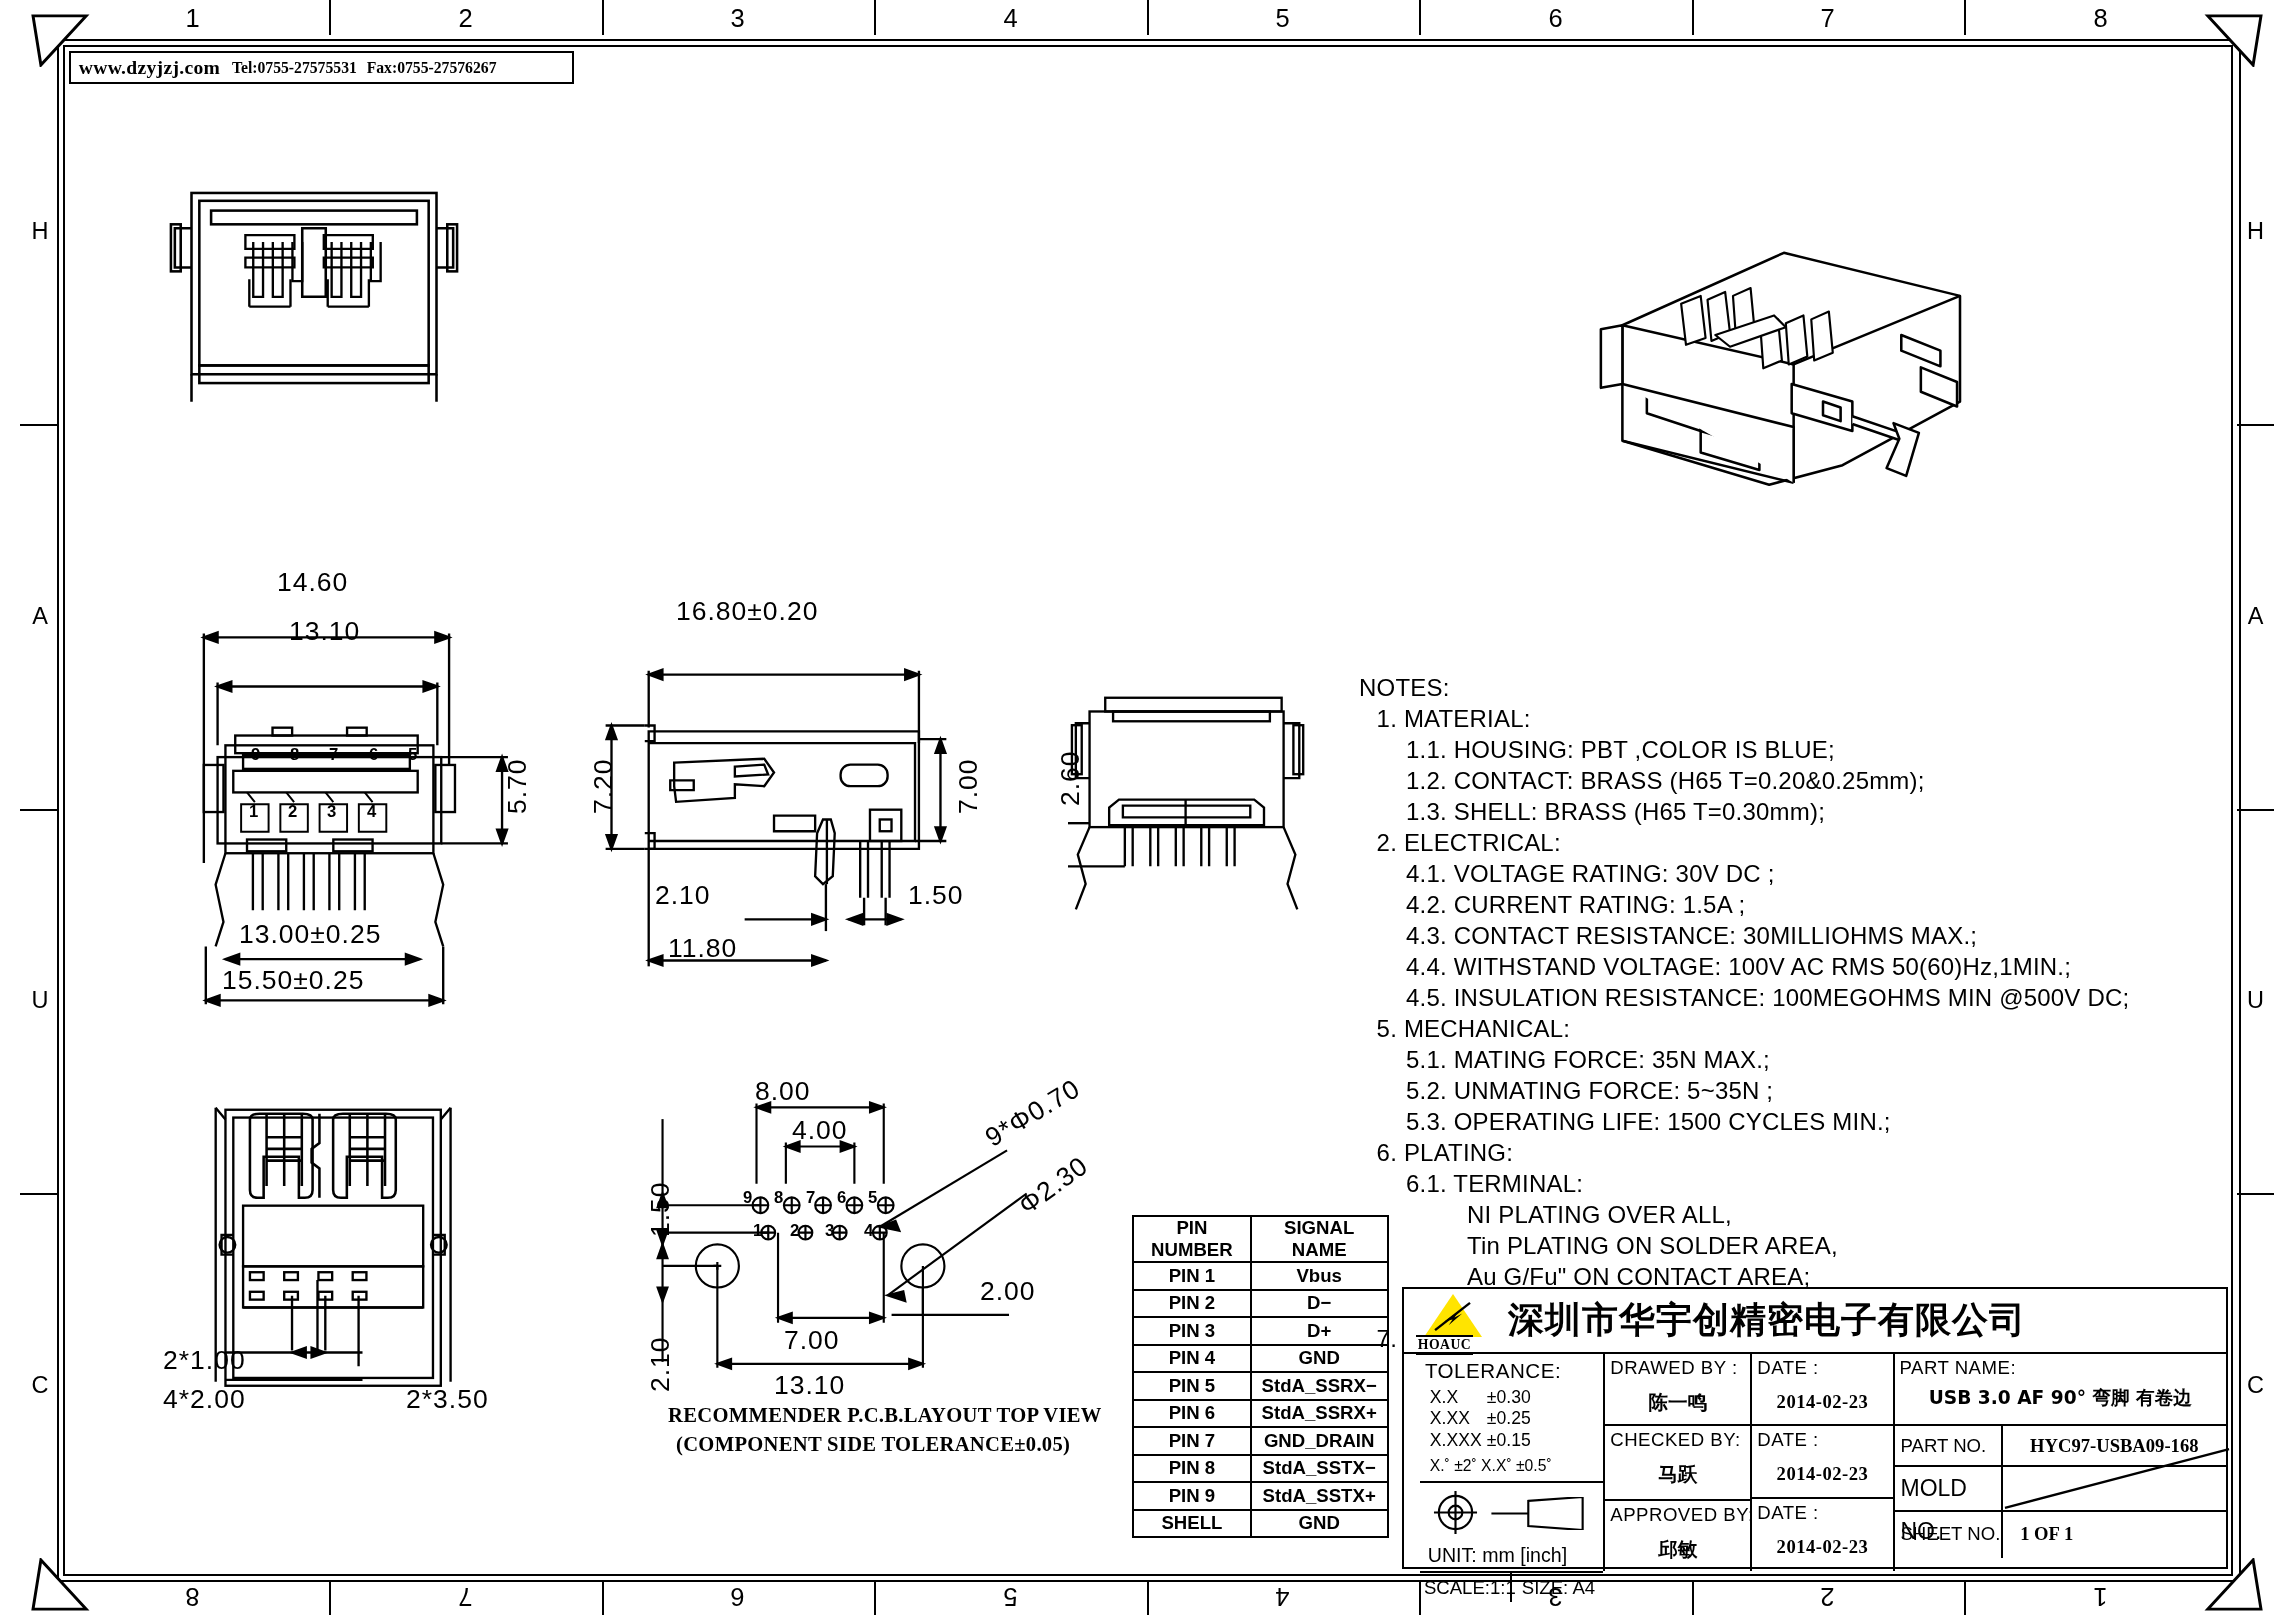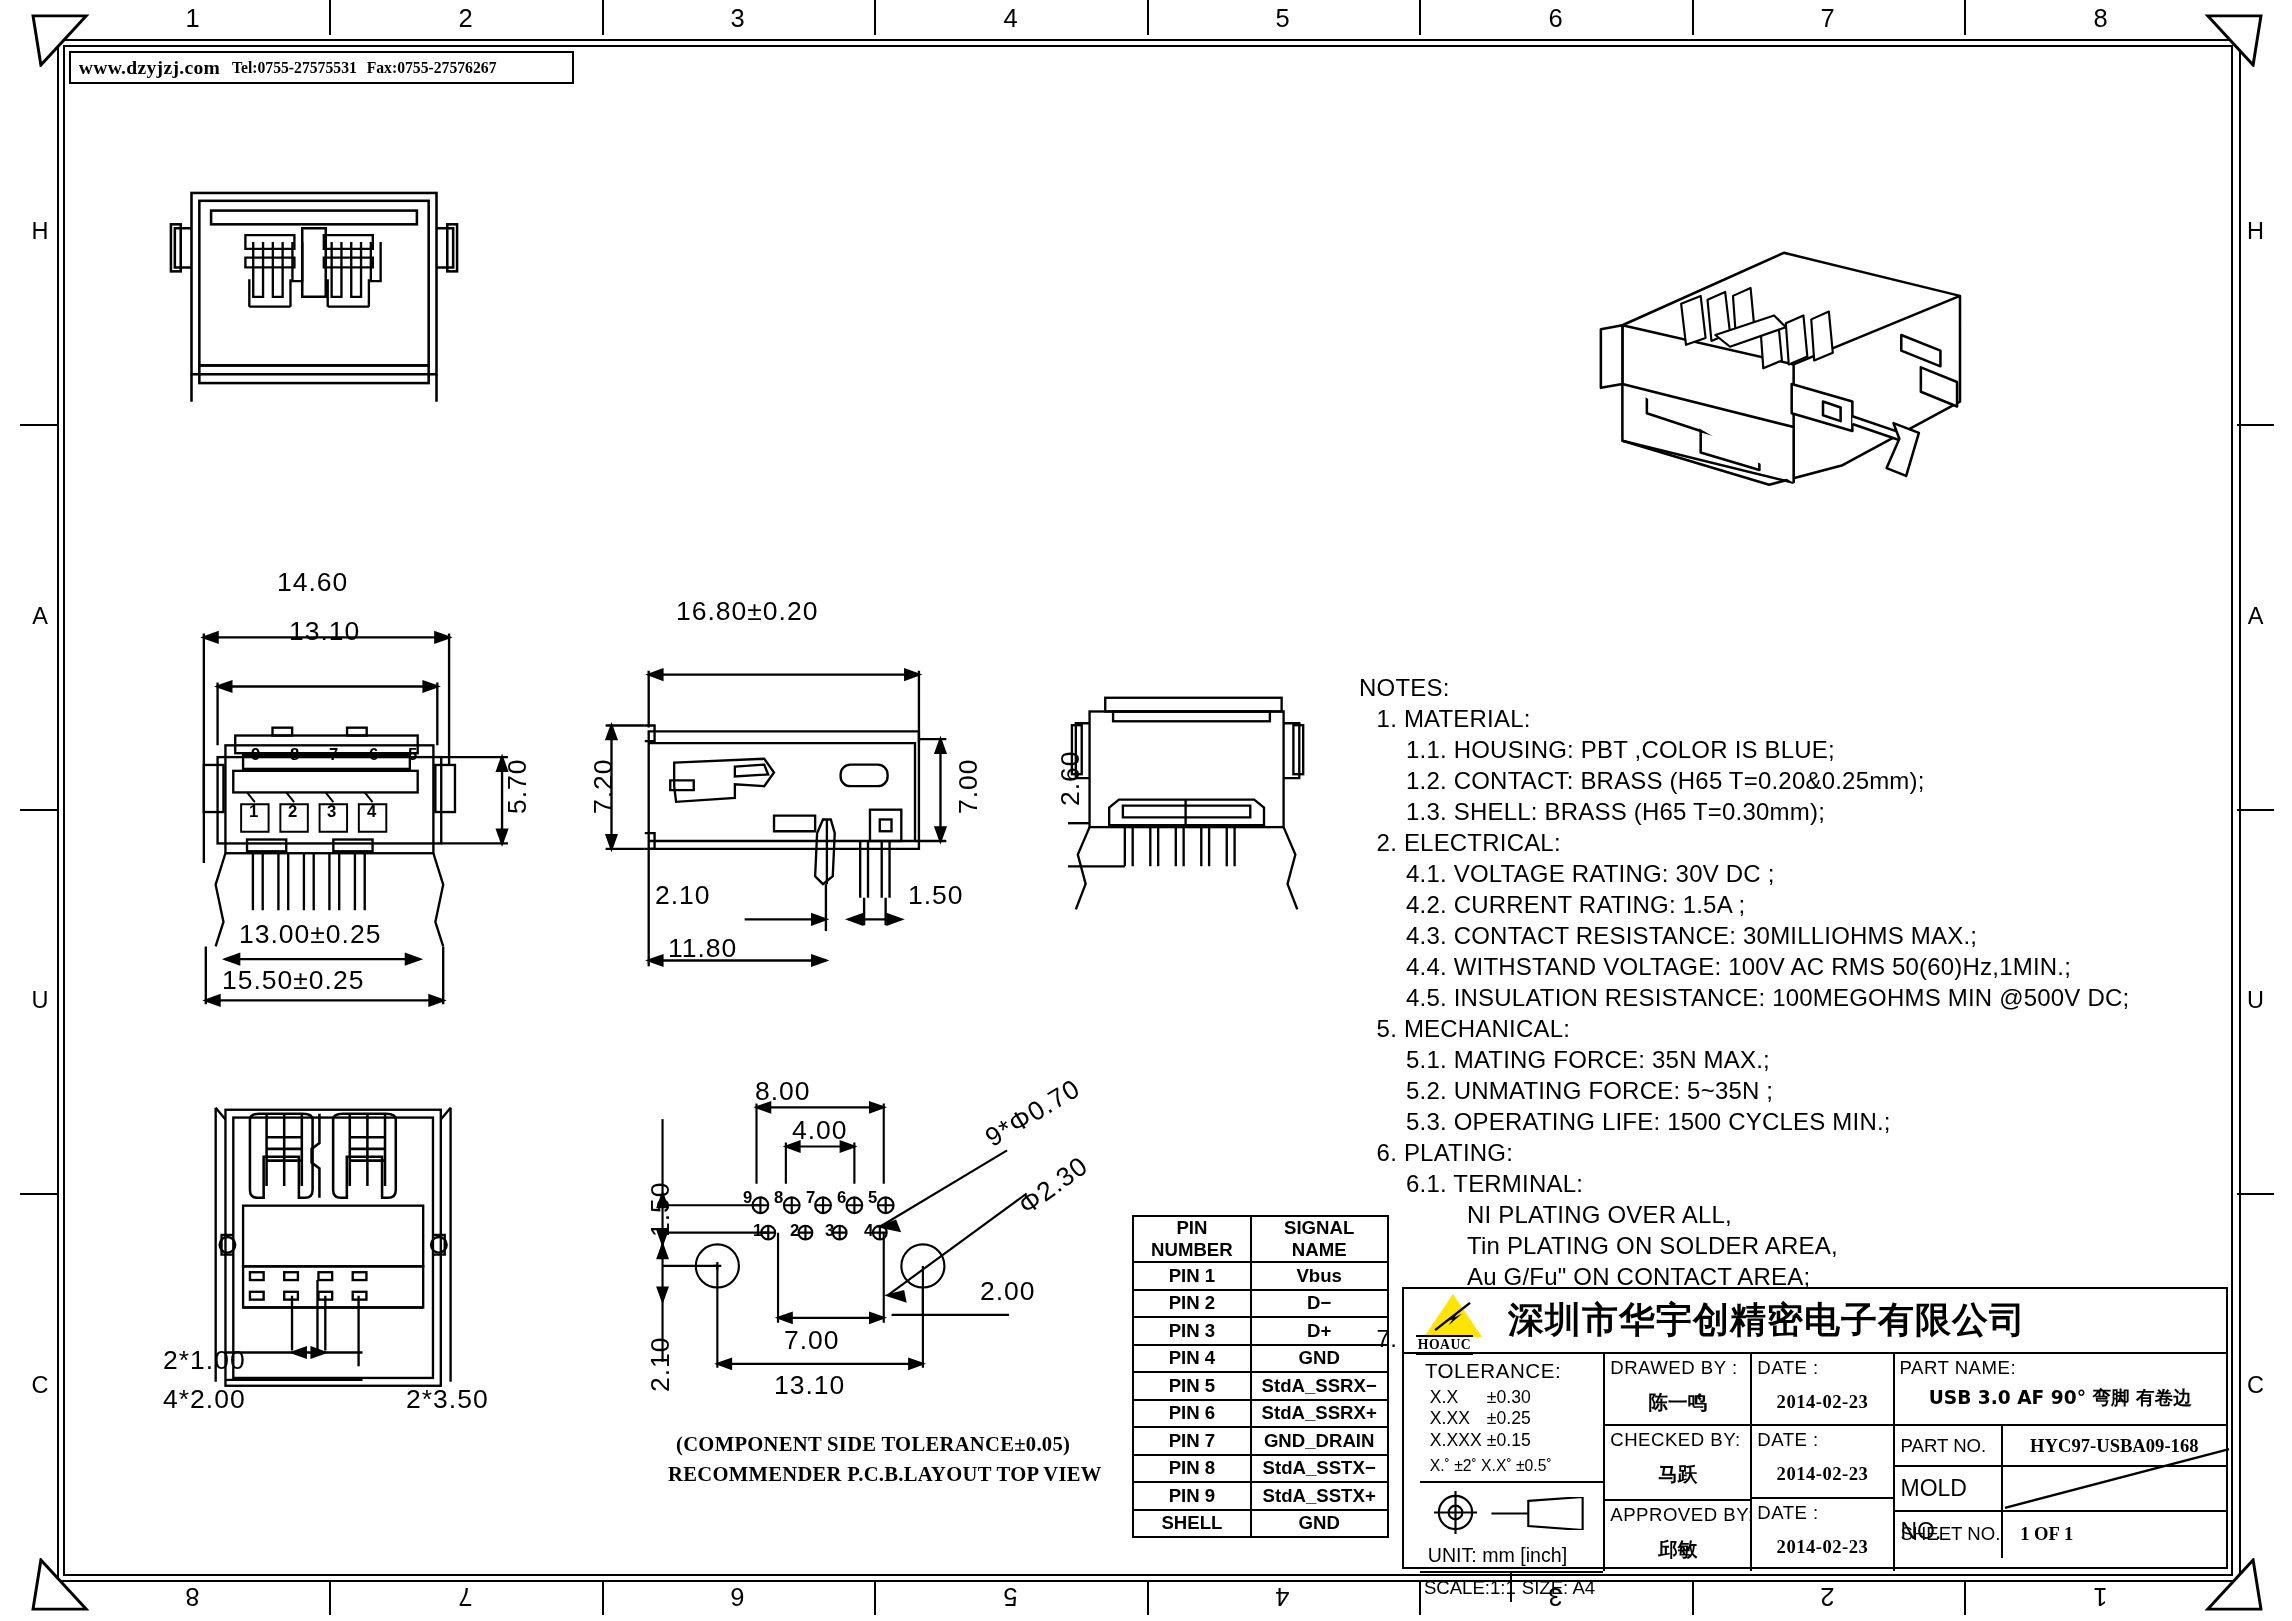--- a/index.html
+++ b/index.html
@@ -472,21 +472,21 @@
   <div class="pinnum" style="left:743px;top:1188px">9</div>
   <div class="pinnum" style="left:774px;top:1188px">8</div>
   <div class="pinnum" style="left:806px;top:1188px">7</div>
   <div class="pinnum" style="left:837px;top:1188px">6</div>
   <div class="pinnum" style="left:868px;top:1188px">5</div>
   <div class="pinnum" style="left:753px;top:1221px">1</div>
   <div class="pinnum" style="left:790px;top:1221px">2</div>
   <div class="pinnum" style="left:825px;top:1221px">3</div>
   <div class="pinnum" style="left:864px;top:1221px">4</div>
 
-  <div class="pcbcap" style="left:668px;top:1463px">RECOMMENDER P.C.B.LAYOUT TOP VIEW</div>
+  <div class="pcbcap" style="left:668px;top:1404px">RECOMMENDER P.C.B.LAYOUT TOP VIEW</div>
   <div class="pcbcap" style="left:676px;top:1433px">(COMPONENT SIDE TOLERANCE±0.05)</div>
 
   <div id="notes">
     <div class="l i0">NOTES:</div>
     <div id="notes-lines">
         <div class="l i1">1. MATERIAL:</div>
         <div class="l i2">1.1. HOUSING: PBT ,COLOR IS BLUE;</div>
         <div class="l i2">1.2. CONTACT: BRASS (H65 T=0.20&amp;0.25mm);</div>
         <div class="l i2">1.3. SHELL: BRASS (H65 T=0.30mm);</div>
         <div class="l i1">2. ELECTRICAL:</div>

